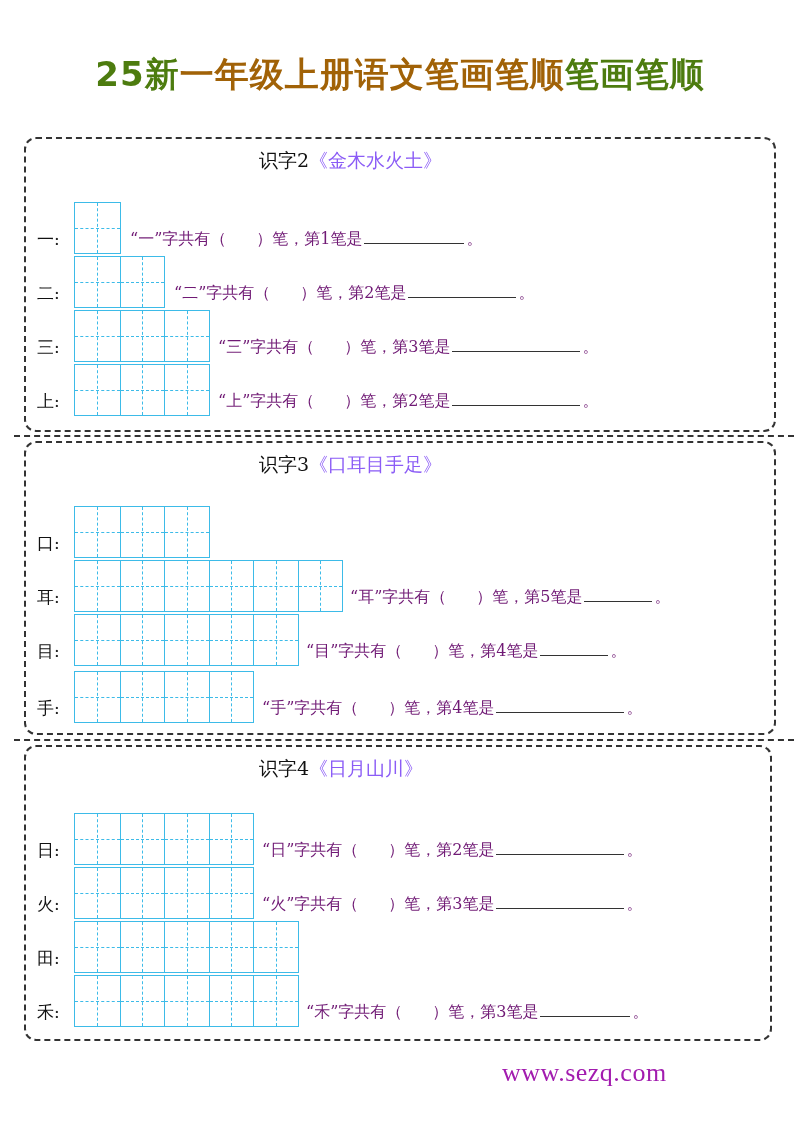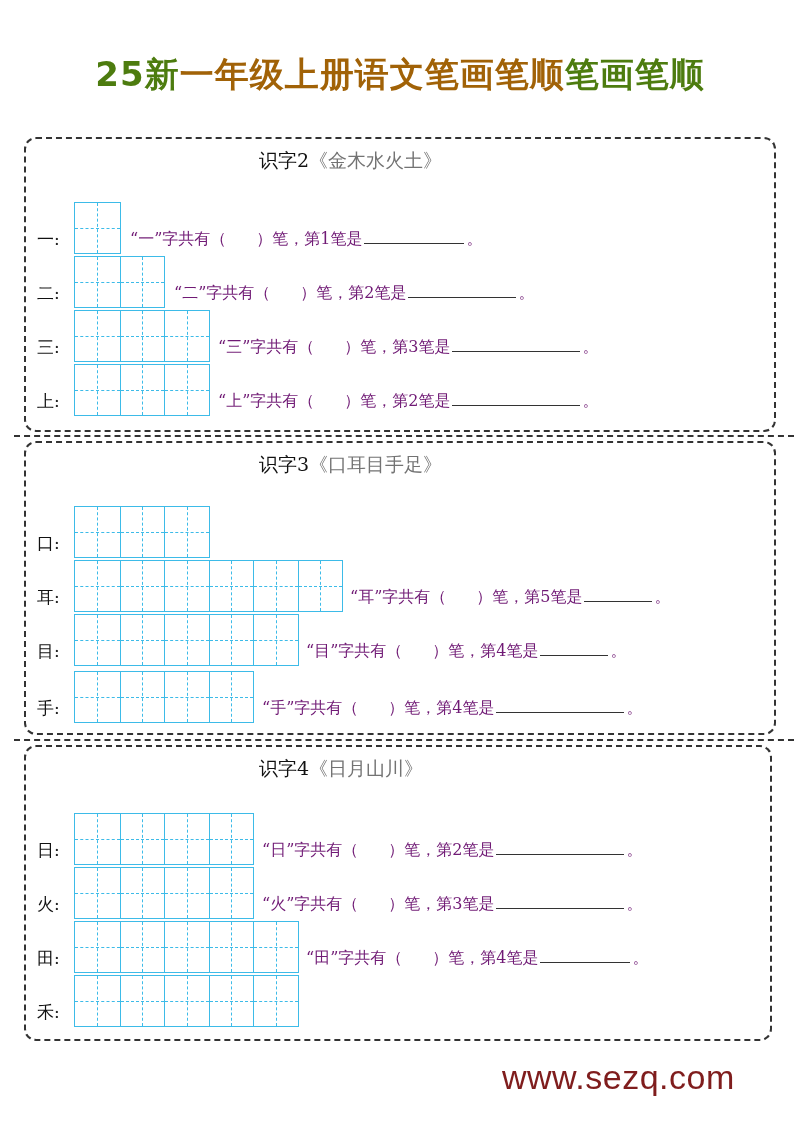--- a/index.html
+++ b/index.html
@@ -15,21 +15,21 @@
   .t-blue { color: #a16207; }
 
   .panel {
     position: absolute; left: 24px; width: 752px;
     border: 2px dashed #333; border-radius: 12px;
   }
   .panel-title {
     position: absolute; left: 233px; top: 8px; font-size: 19px; line-height: 26px; color: #111;
     white-space: nowrap;
   }
-  .panel-title .book { color: #737373; }
+  .panel-title .book { color: #8b5cf6; }
   .sep {
     position: absolute; left: 14px; width: 780px; height: 0;
     border-top: 2px dashed #333;
   }
 
   .row { position: absolute; left: 0; height: 52px; }
   .row-label {
     position: absolute; left: 11px; bottom: 4px; font-size: 17px; line-height: 22px;
     color: #111; white-space: nowrap;
   }
@@ -53,22 +53,22 @@
   .question {
     position: absolute; bottom: 4px; font-size: 16px; line-height: 22px;
     color: #701a75; white-space: nowrap;
   }
   .blank {
     display: inline-block; border-bottom: 1px solid #333; height: 18px; vertical-align: baseline;
     margin-left: 1px; margin-right: 3px;
   }
   .paren-gap { display: inline-block; width: 30px; }
   .watermark {
-    position: absolute; left: 502px; top: 1058px; font-family: Liberation Sans, sans-serif;
-    font-size: 34px; color: #7f1d1d; letter-spacing: 0.5px;
+    position: absolute; left: 502px; top: 1058px; font-family: Liberation Serif, serif;
+    font-size: 26px; color: #a21caf; letter-spacing: 0.5px;
   }
 </style>
 </head>
 <body>
 
 <div class="title">
   <span class="t-red">25新</span><span class="t-black">一年级上册语文</span><span class="t-blue">笔画笔顺</span><span class="t-red">笔画笔顺</span>
 </div>
 
 <div class="panel" style="top:137px; height:295px;">
@@ -216,30 +216,30 @@
 
   <div class="row" style="top:174px; width:740px;">
     <span class="row-label">田:</span>
     <div class="grid">
       <div class="cell"></div>
       <div class="cell"></div>
       <div class="cell"></div>
       <div class="cell"></div>
       <div class="cell"></div>
     </div>
-    <div class="question" style="left:280px;">
-      <span>“田”字共有（</span><span class="paren-gap"></span><span>）笔，第4笔是</span><span class="blank" style="width:90px;"></span><span>。</span>
-    </div>
   </div>
 
   <div class="row" style="top:228px; width:740px;">
     <span class="row-label">禾:</span>
     <div class="grid">
       <div class="cell"></div>
       <div class="cell"></div>
       <div class="cell"></div>
       <div class="cell"></div>
       <div class="cell"></div>
     </div>
+    <div class="question" style="left:280px;">
+      <span>“禾”字共有（</span><span class="paren-gap"></span><span>）笔，第3笔是</span><span class="blank" style="width:90px;"></span><span>。</span>
+    </div>
   </div>
 </div>
 
 <div class="watermark">www.sezq.com</div>
 
 </body></html>

